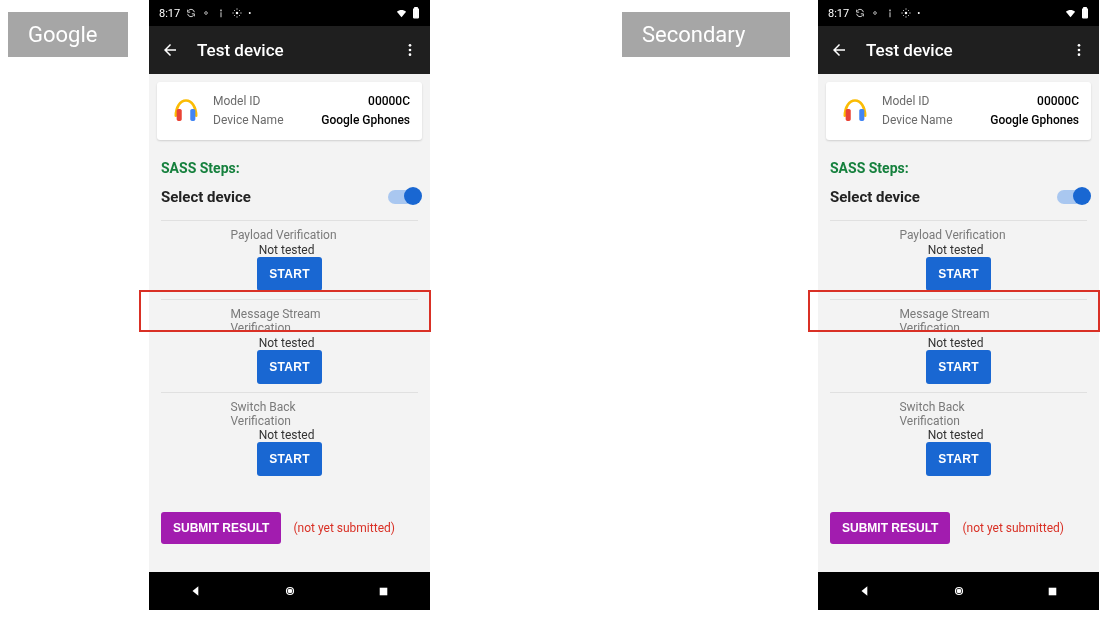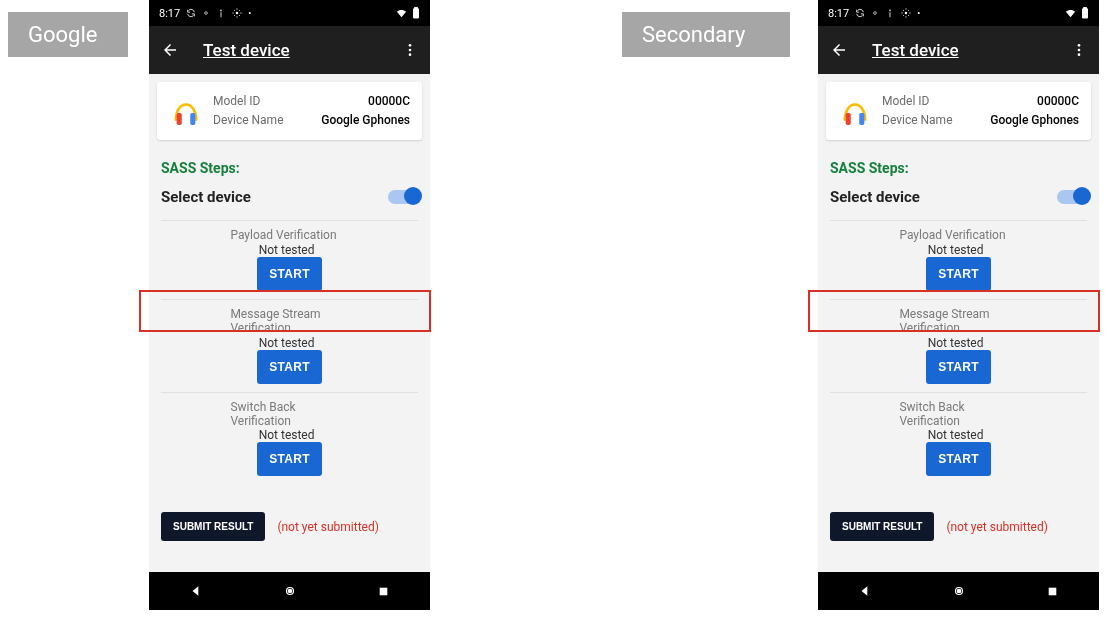--- a/index.html
+++ b/index.html
@@ -45,30 +45,30 @@
   .status-right { display: flex; align-items: center; gap: 4px;}
   .app-bar {
     height: 48px;
     background: #1f1f1f;
     color: #fff;
     display: flex;
     align-items: center;
     padding: 0 12px;
     justify-content: space-between;
   }
-  .app-bar-left { display: flex; align-items: center; gap: 24px; text-decoration: underline; }
+  .app-bar-left { display: flex; align-items: center; gap: 18px; }
   .app-title { font-size: 17px; font-weight: 500; }
   .card {
     margin: 8px;
     background: #fff;
     border-radius: 3px;
     box-shadow: 0 1px 2px rgba(0,0,0,0.15);
     padding: 10px 12px;
     display: flex;
-    align-items: flex-end;
+    align-items: flex-start;
     gap: 10px;
   }
   .card-icon { width: 34px; height: 34px; position: relative; }
   .card-rows { flex: 1; font-size: 12px; }
   .card-row { display: flex; justify-content: space-between; color:#6b6b6b; line-height: 1.6;}
   .card-row .v { color:#000; font-weight: 500;}
   .body {
     padding: 8px 12px 0 12px;
     flex: 1;
     position: relative;
@@ -94,21 +94,21 @@
   .test-status { color:#333; width: 24%;}
   .start-btn {
     background:#1967d2; color:#fff; font-weight:600; font-size:12px;
     padding: 10px 12px; border-radius:3px; border:none; letter-spacing: .3px;
   }
   .red-box {
     position:absolute; border:2px solid #d93025; pointer-events:none;
   }
   .submit-area { display:flex; align-items:center; gap:12px; margin-top: 28px;}
   .submit-btn {
-    background:#0f172a; color:#fff; font-weight:600; font-size:10px;
+    background:#a21caf; color:#fff; font-weight:600; font-size:12px;
     padding: 9px 12px; border-radius:3px; border:none;
   }
   .not-submitted { color:#d93025; font-size:12px;}
   .nav-bar {
     height: 38px; background:#000; display:flex; align-items:center; justify-content:space-around;
   }
   .nav-ico { color:#fff; }
   svg { display:block; }
 </style>
 </head>

